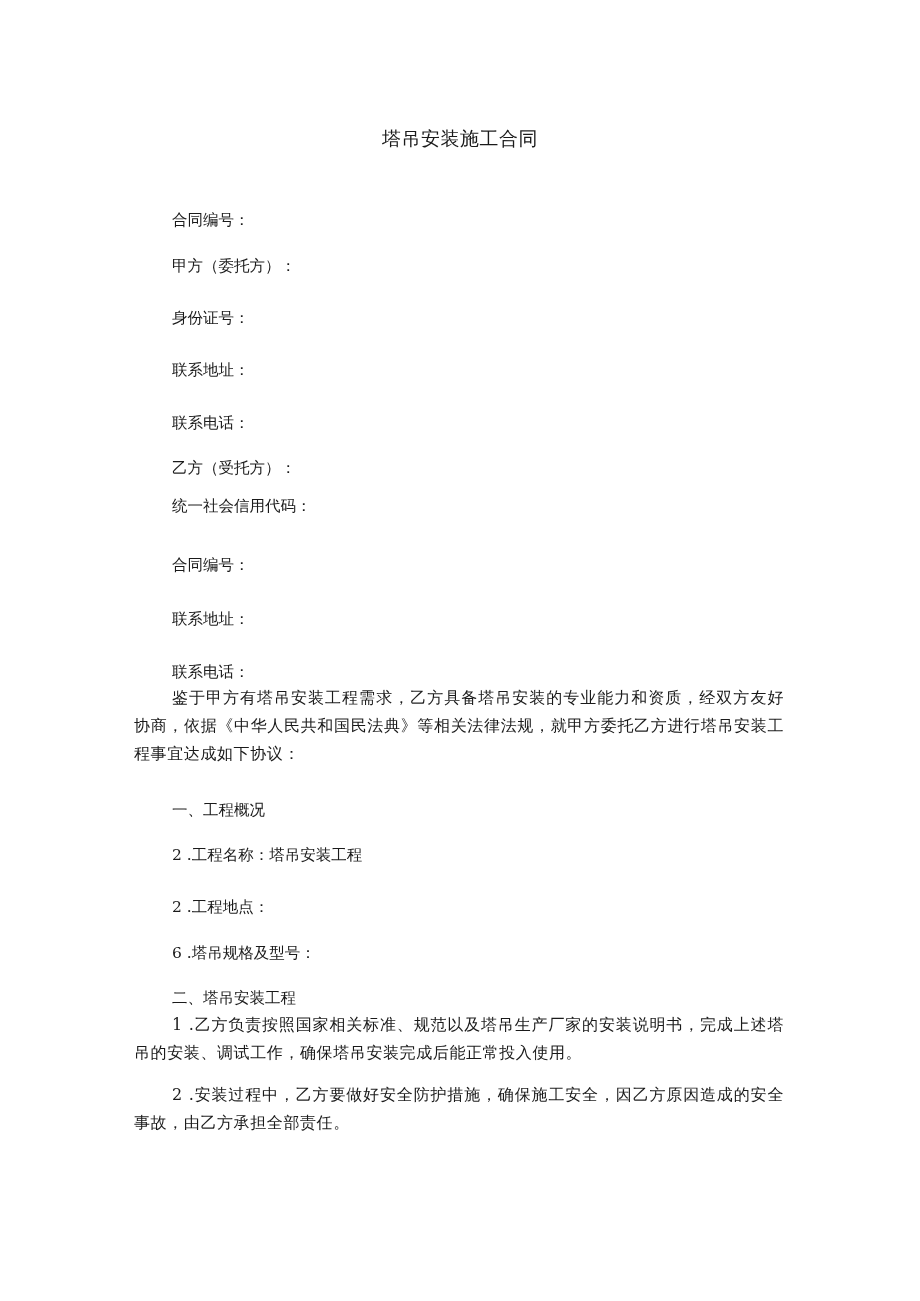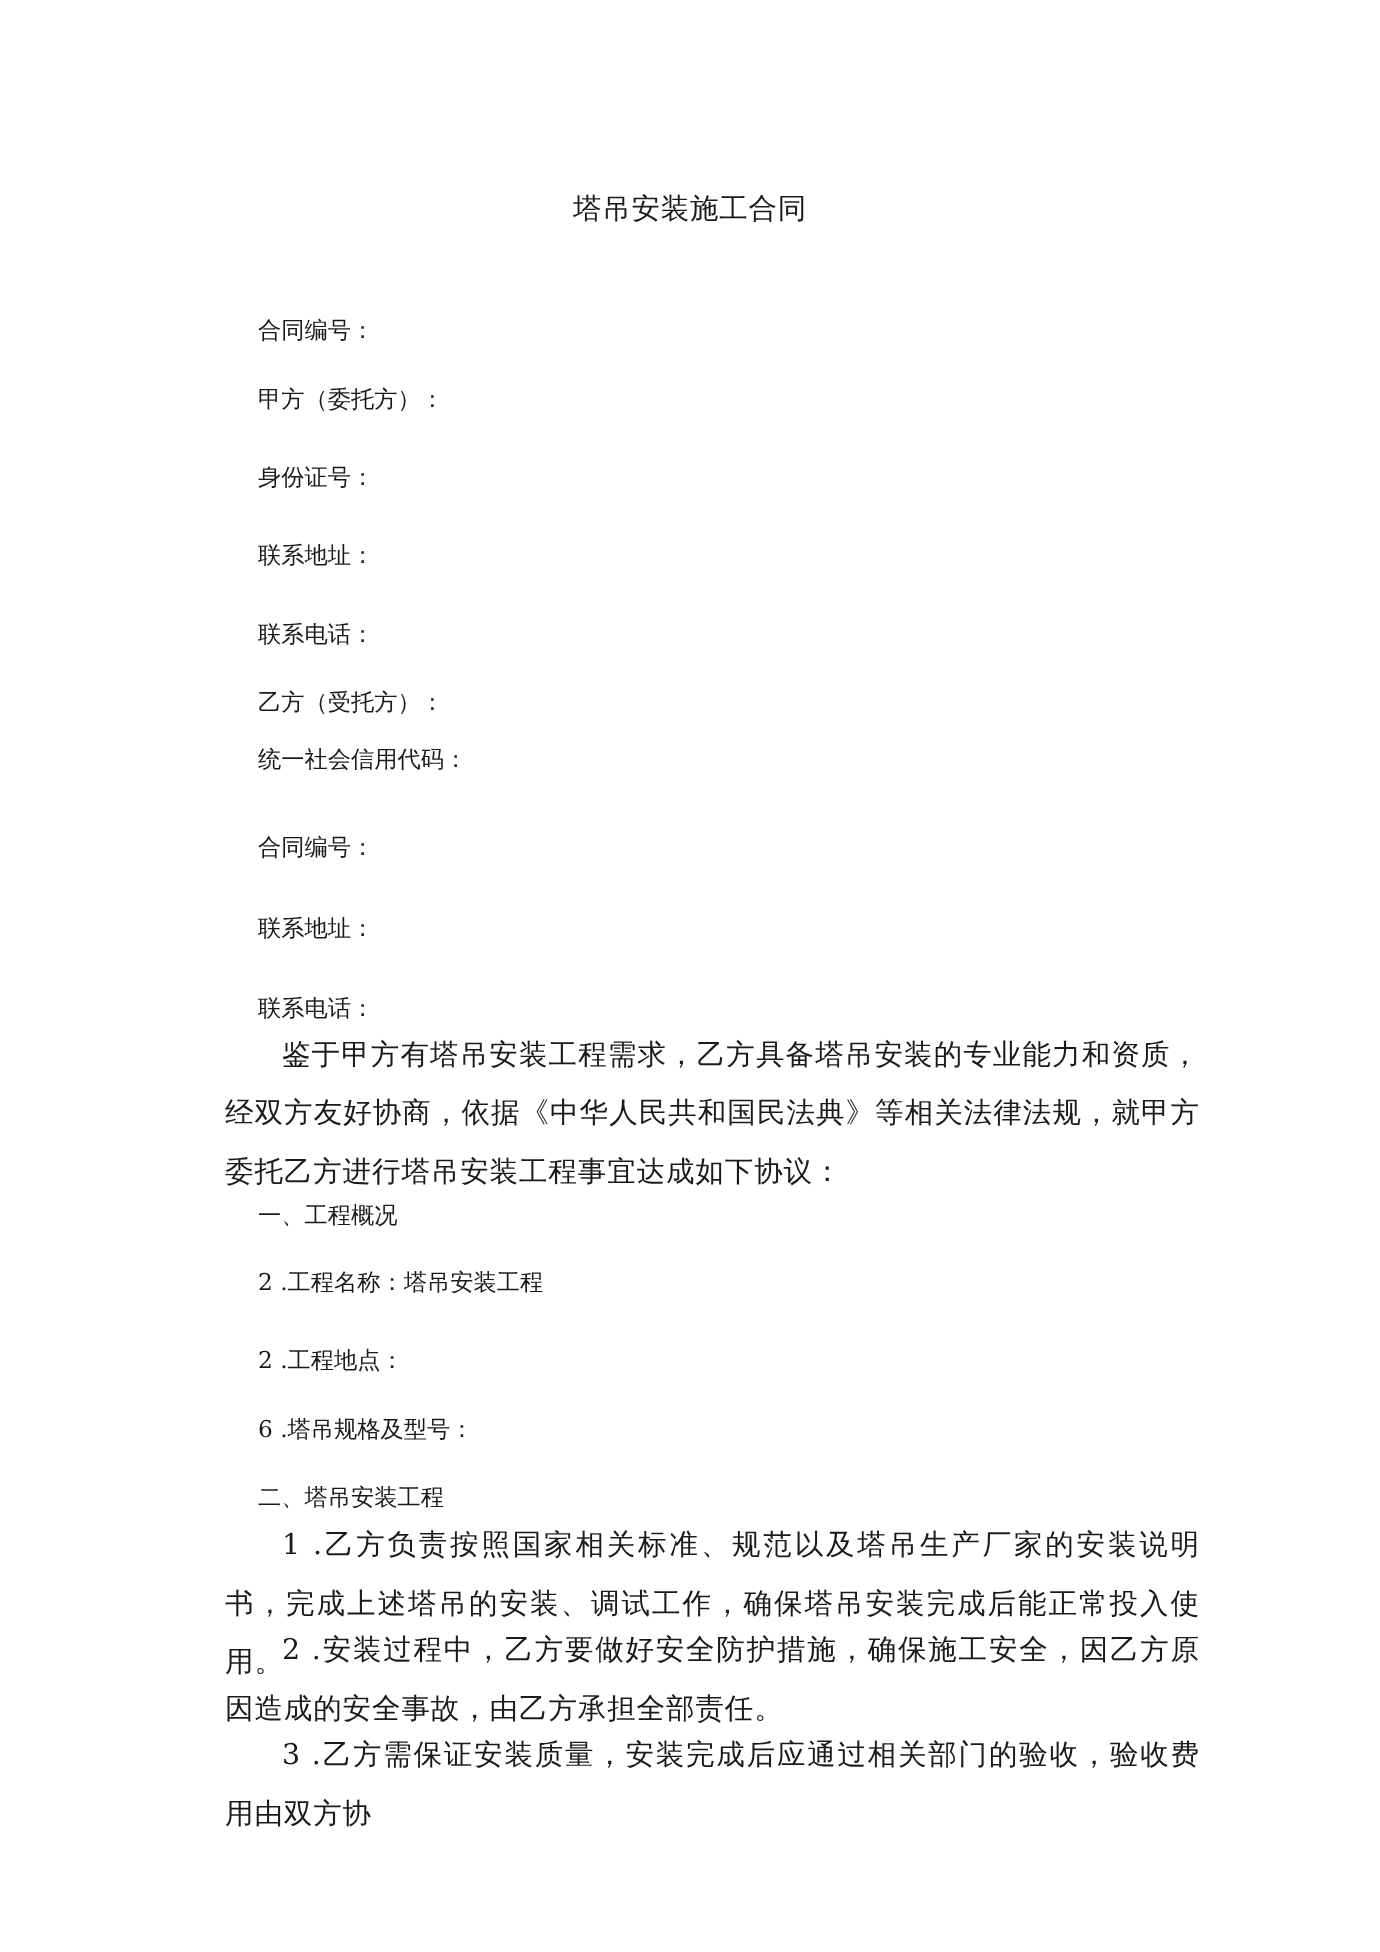--- a/index.html
+++ b/index.html
@@ -2,22 +2,22 @@
 <html><head>
 <meta charset="utf-8">
 <style>
   html, body { margin: 0; padding: 0; background: #ffffff; }
   body { width: 920px; height: 1301px; position: relative; overflow: hidden;
          font-family: "DejaVu Serif", "Liberation Serif", serif; color: #1a1a1a; }
   .page { position: absolute; left: 0; top: 0; width: 920px; height: 1046px; }
   .title { position: absolute; left: 0; width: 920px; top: 126px; text-align: center;
            font-size: 19px; letter-spacing: 0.5px; }
   .line { position: absolute; left: 172px; font-size: 15.5px; white-space: nowrap; line-height: 22px; margin-top: 17px; }
-  .para { position: absolute; left: 134px; width: 650px; font-size: 19px; line-height: 39px;
-          text-indent: 38px; text-align: justify; letter-spacing: 0.6px; margin-left: 16px; }
+  .para { position: absolute; left: 134px; width: 650px; font-size: 16px; line-height: 28px;
+          text-indent: 38px; text-align: justify; letter-spacing: 0.6px; }
 </style>
 </head>
 <body>
 
 <div class="page">
   <div class="title">塔吊安装施工合同</div>
 
   <div class="line" style="top:192px">合同编号：</div>
   <div class="line" style="top:238px">甲方（委托方）：</div>
   <div class="line" style="top:290px">身份证号：</div>
@@ -32,14 +32,13 @@
   <div class="para" style="top:684px">鉴于甲方有塔吊安装工程需求，乙方具备塔吊安装的专业能力和资质，经双方友好协商，依据《中华人民共和国民法典》等相关法律法规，就甲方委托乙方进行塔吊安装工程事宜达成如下协议：</div>
 
   <div class="line" style="top:782px">一、工程概况</div>
   <div class="line" style="top:827px">2 .工程名称：塔吊安装工程</div>
   <div class="line" style="top:879px">2 .工程地点：</div>
   <div class="line" style="top:925px">6 .塔吊规格及型号：</div>
 
   <div class="line" style="top:970px">二、塔吊安装工程</div>
   <div class="para" style="top:1011px">1 .乙方负责按照国家相关标准、规范以及塔吊生产厂家的安装说明书，完成上述塔吊的安装、调试工作，确保塔吊安装完成后能正常投入使用。</div>
   <div class="para" style="top:1081px">2 .安装过程中，乙方要做好安全防护措施，确保施工安全，因乙方原因造成的安全事故，由乙方承担全部责任。</div>
-  <div class="para" style="top:1151px">3 .乙方需保证安装质量，安装完成后应通过相关部门的验收，验收费用由双方协</div>
 </div>
 
 </body></html>

